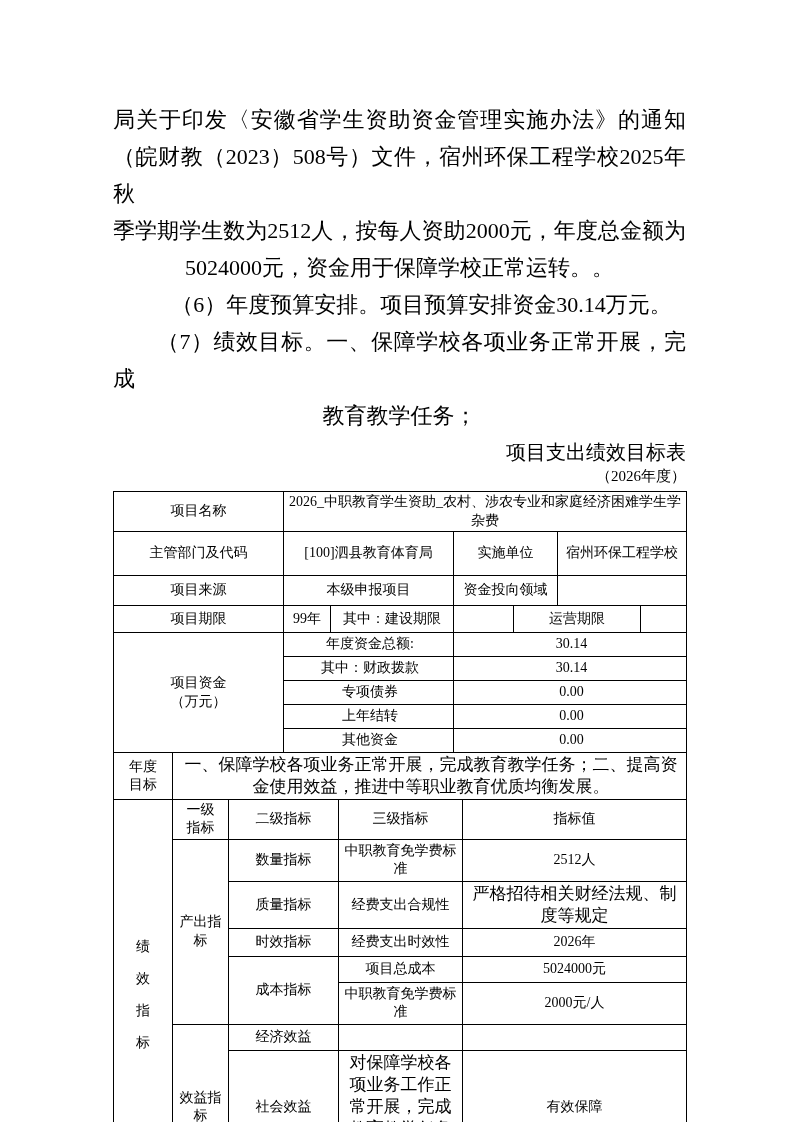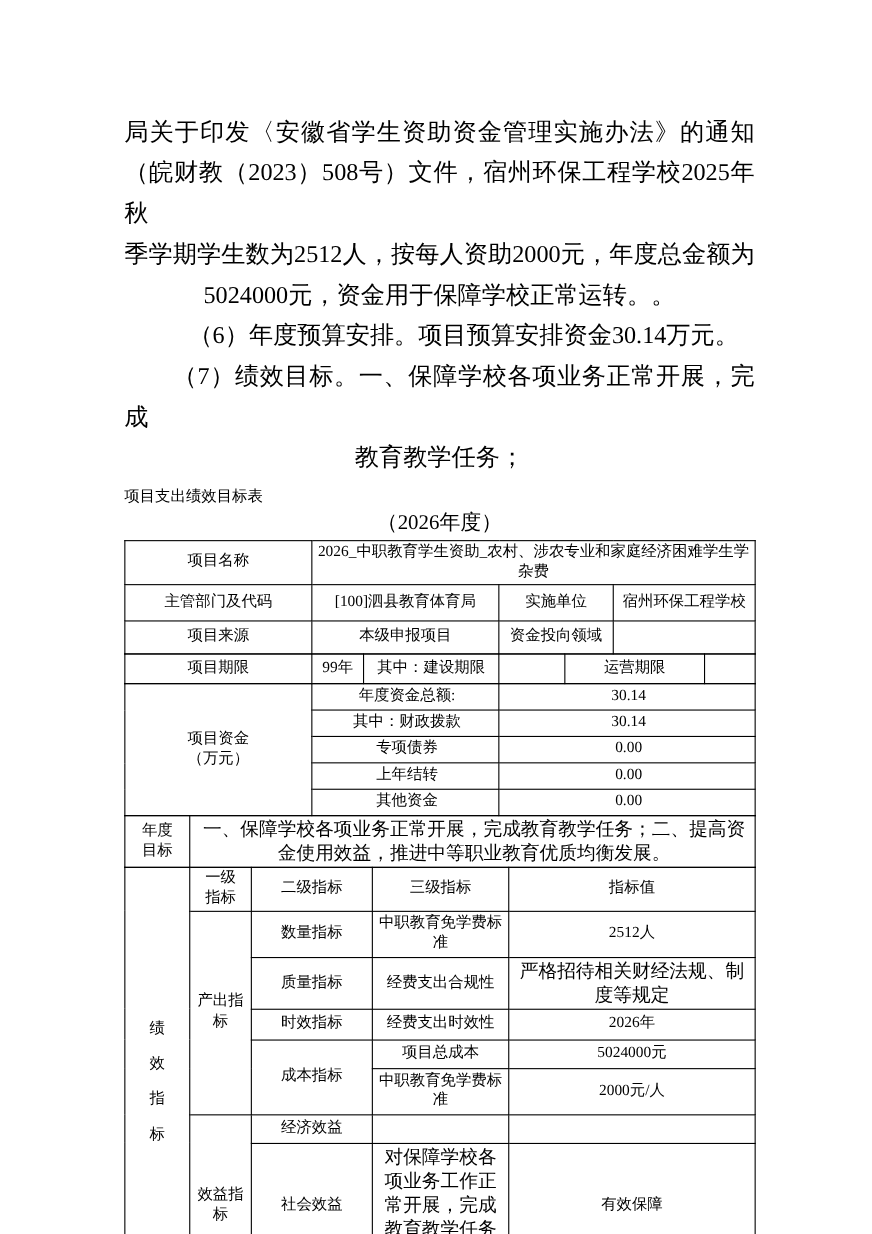--- a/index.html
+++ b/index.html
@@ -10,22 +10,22 @@
   }
   .content { position:absolute; left:113px; top:101px; width:573px; }
 
   
   .para { font-size:22px; line-height:37px; }
   .pline { white-space:nowrap;text-align:center; }
   .jl { white-space:normal; text-align:justify; text-align-last:justify; }
   .indent { text-indent:44px; }
 
   
-  .doc-title { text-align:left; font-size:14px; line-height:20px; margin-top:8px; }
-  .doc-sub   { text-align:center; font-size:19px; line-height:20px; margin:4px 0 5px 0; }
+  .doc-title { text-align:right; font-size:20px; line-height:20px; margin-top:8px; }
+  .doc-sub   { text-align:right; font-size:15px; line-height:20px; margin:4px 0 5px 0; }
 
   
   table { border-collapse:collapse; table-layout:fixed; width:573px; margin-top:-1px; }
   table.first { margin-top:0; }
   td {
     border:1px solid #000; font-size:14px; line-height:1.3;
     text-align:center; vertical-align:middle; padding:1px 3px;
     word-break:break-all; overflow:hidden;
   }
   .tl { text-align:center; padding-left:6px; }
@@ -62,21 +62,21 @@
           <col style="width:170px">
           <col style="width:170px">
           <col style="width:104px">
           <col style="width:129px">
         </colgroup>
       <tbody>
           <tr style="height:40px">
         <td>项目名称</td>
         <td colspan="3">2026_中职教育学生资助_农村、涉农专业和家庭经济困难学生学杂费</td>
       </tr>
-      <tr style="height:33px">
+      <tr style="height:44px">
         <td>主管部门及代码</td>
         <td>[100]泗县教育体育局</td>
         <td>实施单位</td>
         <td>宿州环保工程学校</td>
       </tr>
       <tr style="height:30px">
         <td>项目来源</td>
         <td>本级申报项目</td>
         <td>资金投向领域</td>
         <td></td>

